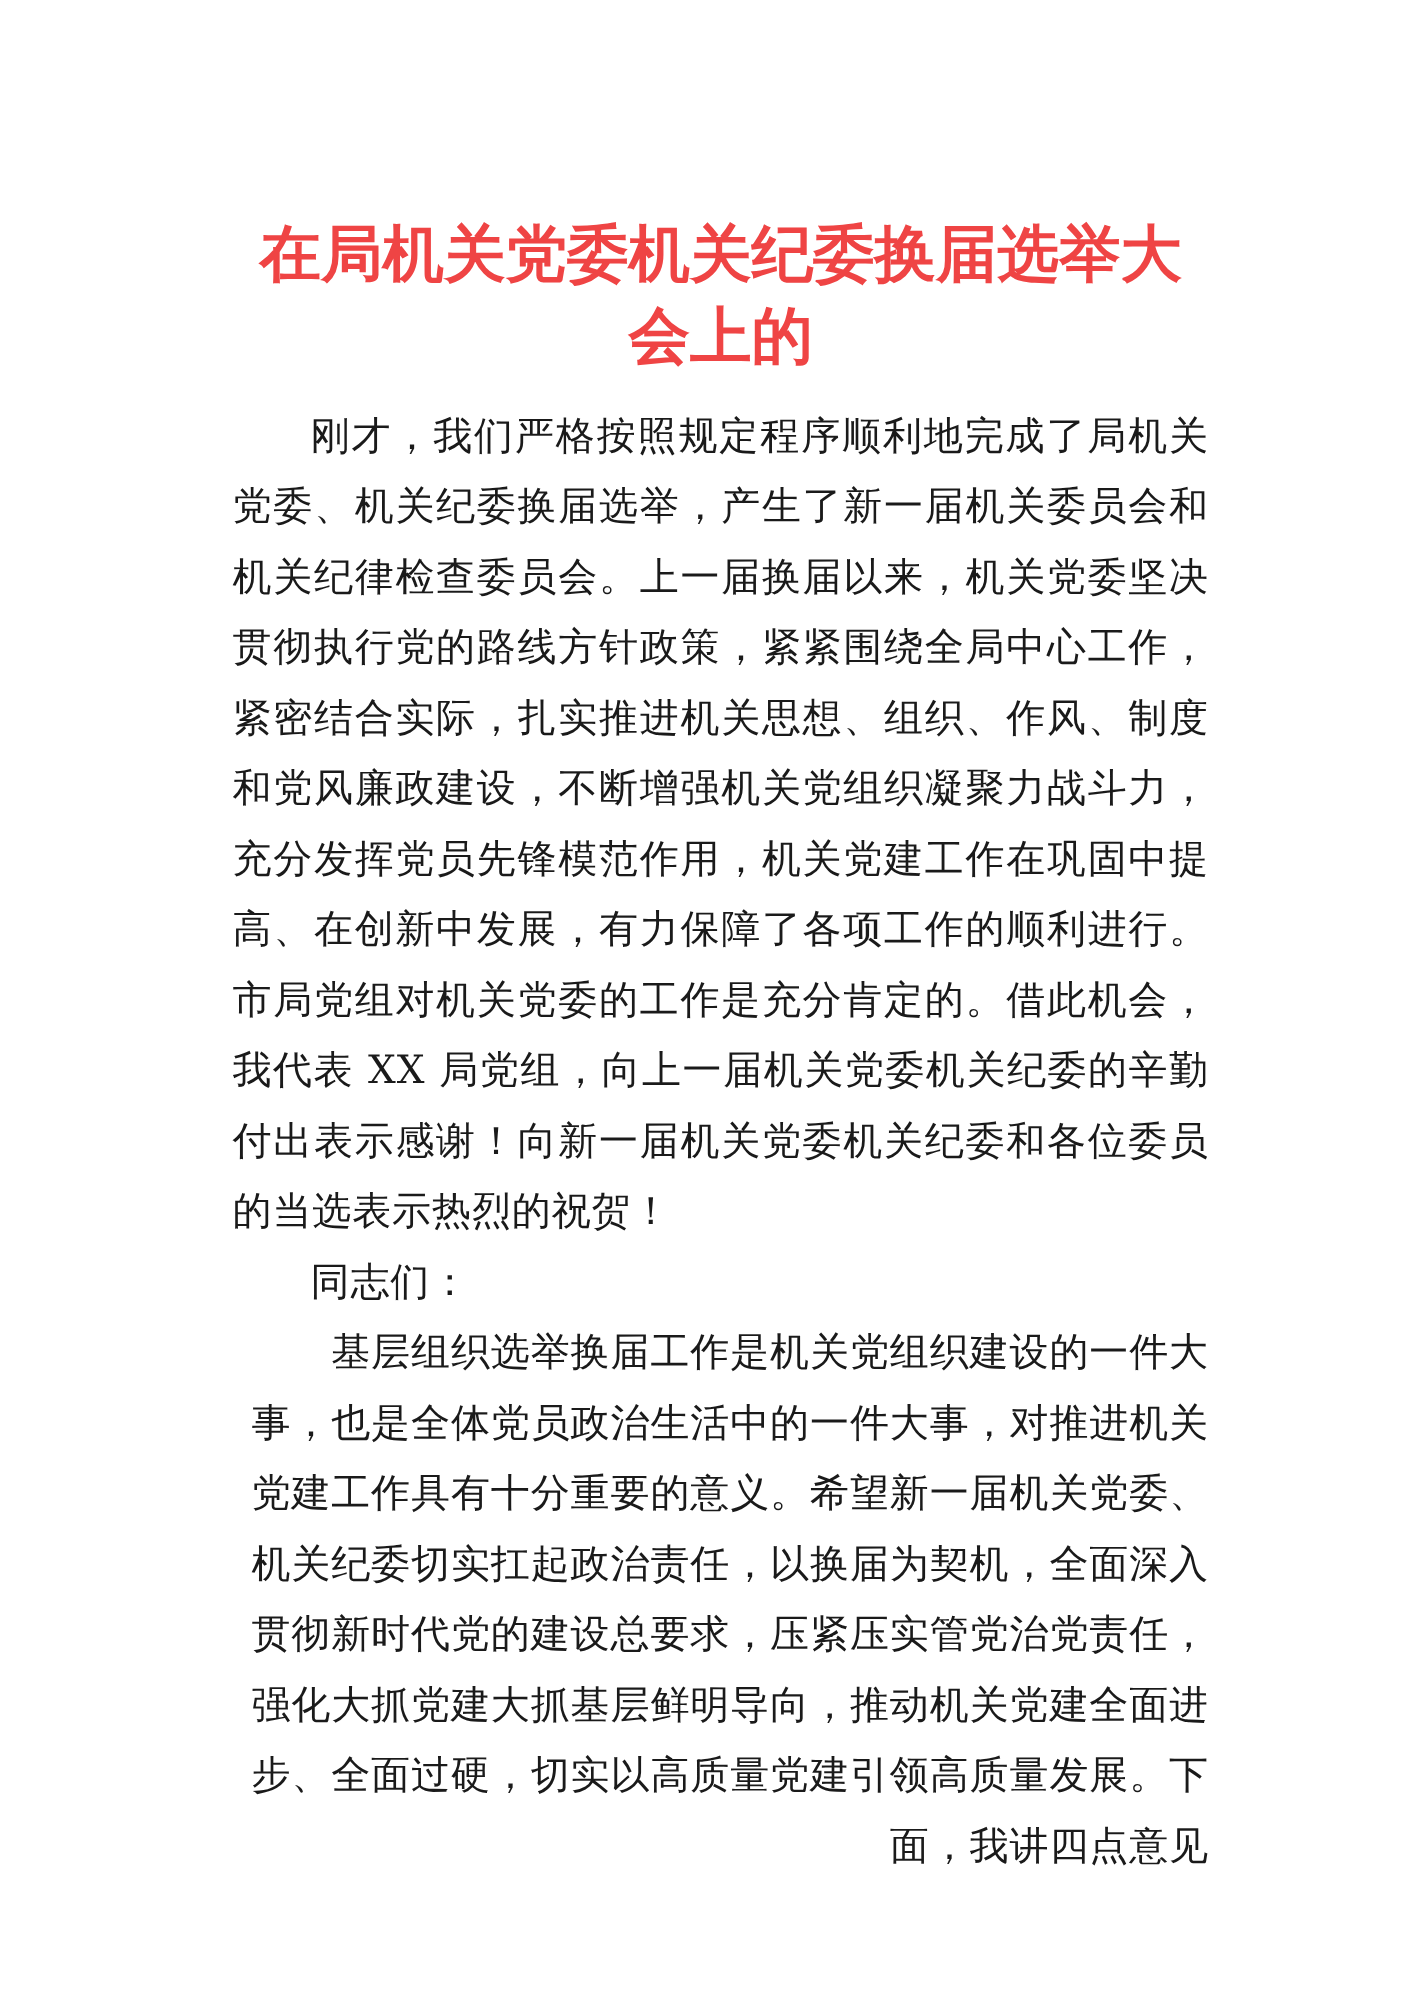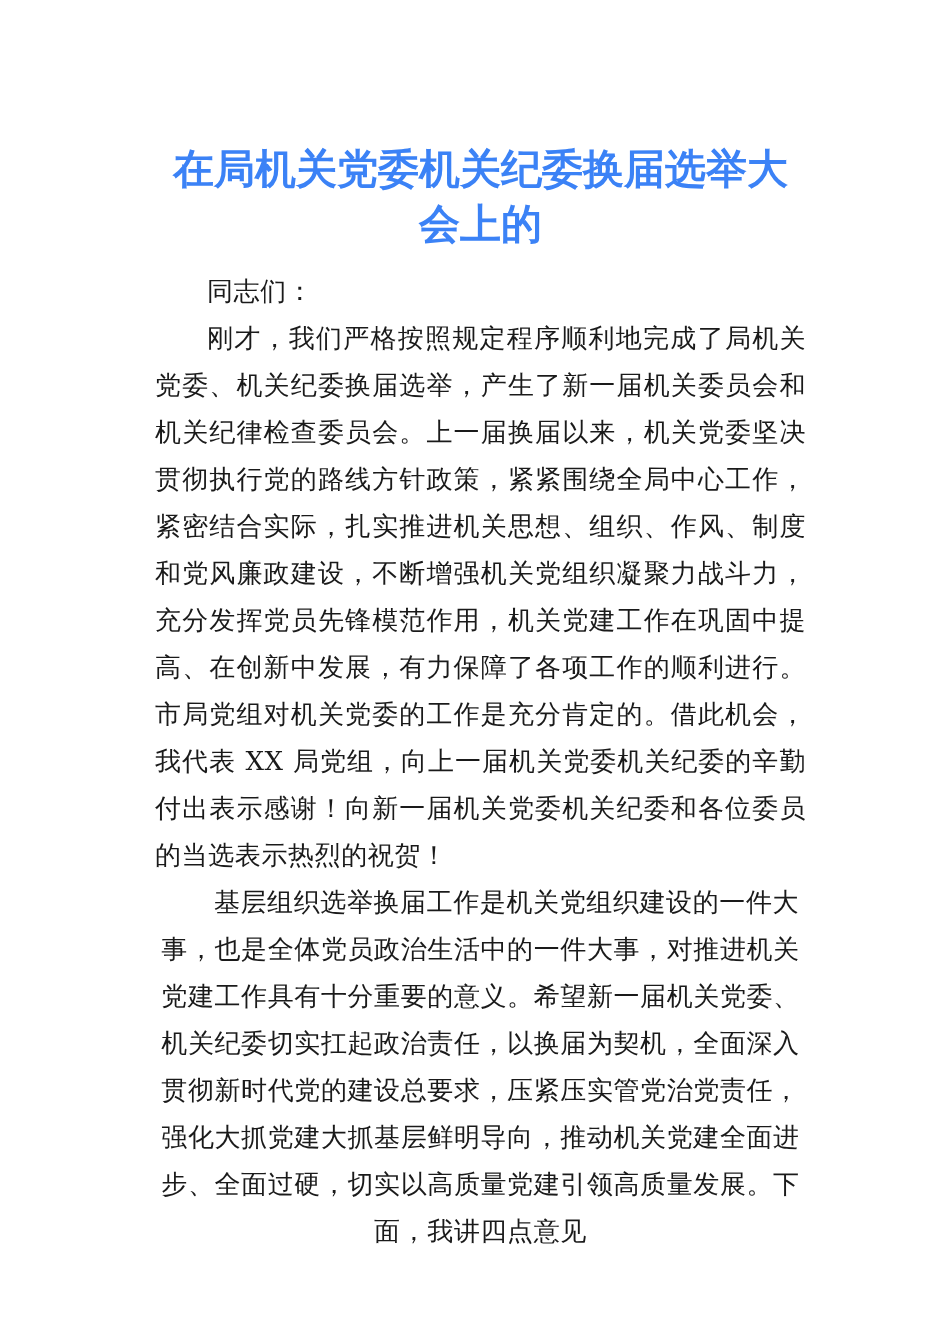--- a/index.html
+++ b/index.html
@@ -19,21 +19,21 @@
   .doc-title {
     position: absolute;
     left: 155px;
     top: 142px;
     width: 651px;
     text-align: center;
     font-family: "DejaVu Sans", "Liberation Sans", sans-serif;
     font-weight: 700;
     font-size: 41px;
     line-height: 55px;
-    color: #3b82f6;
+    color: #ef4444;
     letter-spacing: 0px;
   }
   .body-block {
     position: absolute;
     left: 155px;
     top: 268px;
     width: 651px;
   }
   .para {
     margin: 0;
@@ -41,31 +41,31 @@
     font-size: 26px;
     line-height: 47px;
     color: #1a1a1a;
     text-align: justify;
     text-justify: inter-character;
     text-indent: 52px;
     letter-spacing: 0.6px;
     word-break: break-all;
   }
   .para.last-open {
-    text-align: center;
+    text-align: right;
   }
 </style>
 </head>
 <body>
 
 <div class="page">
 
   <div class="doc-title">
     <div>在局机关党委机关纪委换届选举大会上的</div>
   </div>
 
   <div class="body-block">
+    <p class="para">刚才，我们严格按照规定程序顺利地完成了局机关党委、机关纪委换届选举，产生了新一届机关委员会和机关纪律检查委员会。上一届换届以来，机关党委坚决贯彻执行党的路线方针政策，紧紧围绕全局中心工作，紧密结合实际，扎实推进机关思想、组织、作风、制度和党风廉政建设，不断增强机关党组织凝聚力战斗力，充分发挥党员先锋模范作用，机关党建工作在巩固中提高、在创新中发展，有力保障了各项工作的顺利进行。市局党组对机关党委的工作是充分肯定的。借此机会，我代表 XX 局党组，向上一届机关党委机关纪委的辛勤付出表示感谢！向新一届机关党委机关纪委和各位委员的当选表示热烈的祝贺！</p>
     <p class="para">同志们：</p>
-    <p class="para">刚才，我们严格按照规定程序顺利地完成了局机关党委、机关纪委换届选举，产生了新一届机关委员会和机关纪律检查委员会。上一届换届以来，机关党委坚决贯彻执行党的路线方针政策，紧紧围绕全局中心工作，紧密结合实际，扎实推进机关思想、组织、作风、制度和党风廉政建设，不断增强机关党组织凝聚力战斗力，充分发挥党员先锋模范作用，机关党建工作在巩固中提高、在创新中发展，有力保障了各项工作的顺利进行。市局党组对机关党委的工作是充分肯定的。借此机会，我代表 XX 局党组，向上一届机关党委机关纪委的辛勤付出表示感谢！向新一届机关党委机关纪委和各位委员的当选表示热烈的祝贺！</p>
     <p class="para last-open">基层组织选举换届工作是机关党组织建设的一件大事，也是全体党员政治生活中的一件大事，对推进机关党建工作具有十分重要的意义。希望新一届机关党委、机关纪委切实扛起政治责任，以换届为契机，全面深入贯彻新时代党的建设总要求，压紧压实管党治党责任，强化大抓党建大抓基层鲜明导向，推动机关党建全面进步、全面过硬，切实以高质量党建引领高质量发展。下面，我讲四点意见</p>
   </div>
 
 </div>
 
 </body></html>

